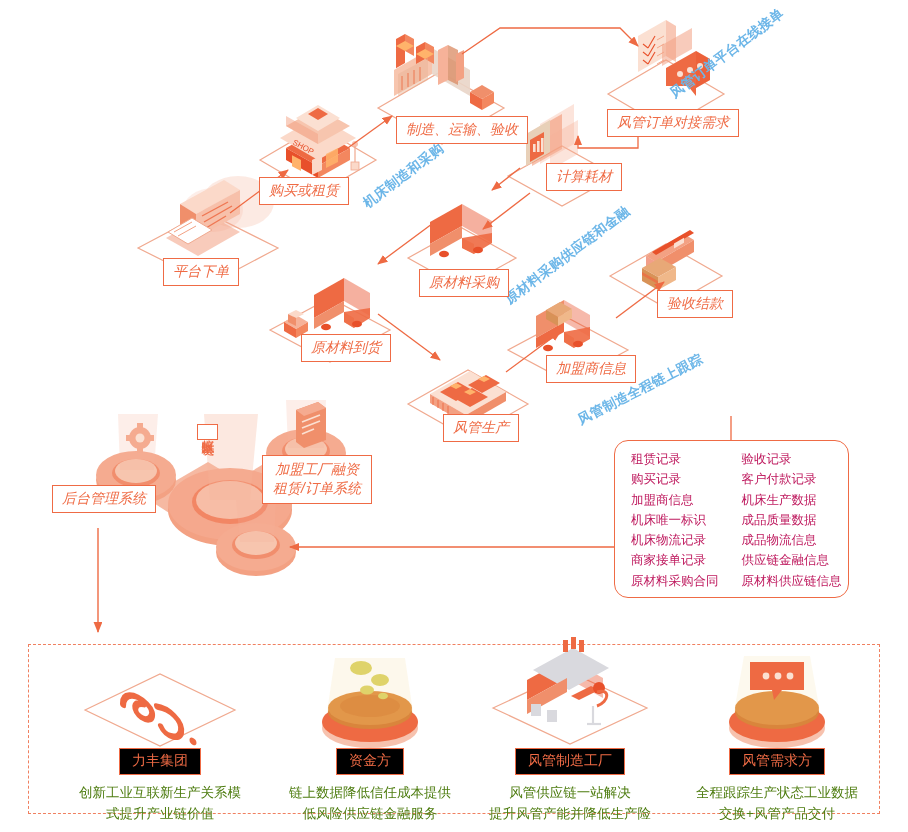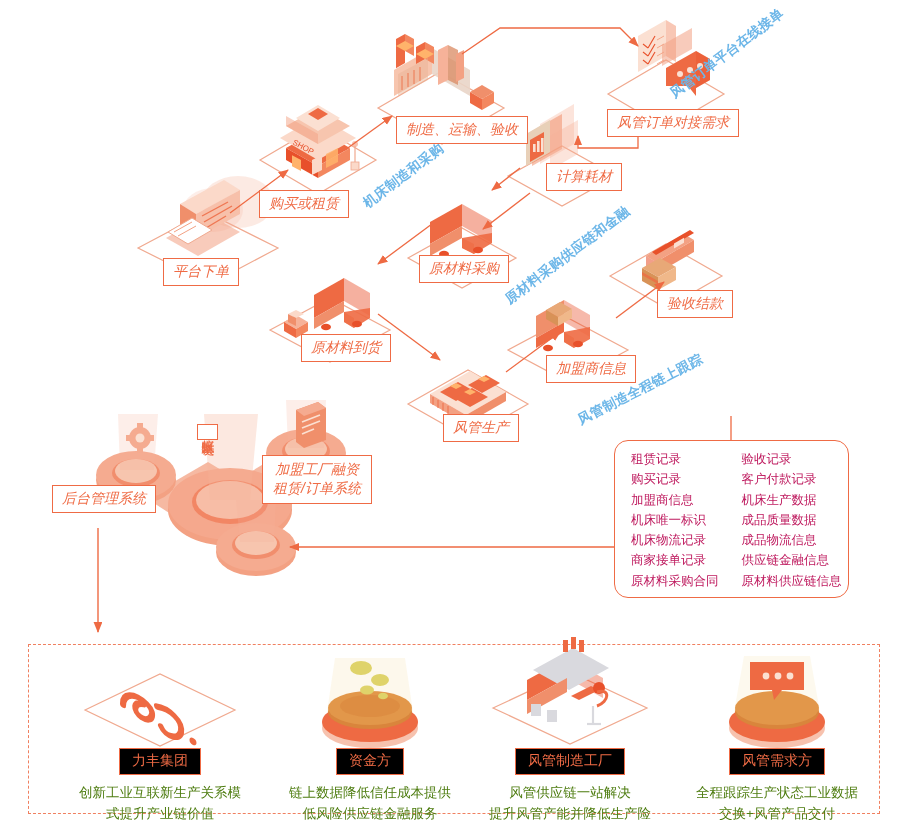--- a/index.html
+++ b/index.html
@@ -424,25 +424,25 @@
 
       <line x1="731" y1="416" x2="731" y2="440" stroke="#ee6a43" stroke-width="1.3"></line>
 
       <path d="M731,598 L731,547 L290,547" stroke="#ee6a43" stroke-width="1.3" fill="none" marker-end="url(#ah)"></path>
 
       <line x1="98" y1="528" x2="98" y2="632" stroke="#ee6a43" stroke-width="1.4" marker-end="url(#ah)"></line>
     </svg>
   </div>
 
   <div class="chip" style="left:163px; top:258px;">平台下单</div>
-  <div class="chip" style="left:259px; top:190px;">购买或租赁</div>
+  <div class="chip" style="left:259px; top:177px;">购买或租赁</div>
   <div class="chip" style="left:396px; top:116px;">制造、运输、验收</div>
   <div class="chip" style="left:607px; top:109px;">风管订单对接需求</div>
   <div class="chip" style="left:546px; top:163px;">计算耗材</div>
-  <div class="chip" style="left:419px; top:255px;">原材料采购</div>
+  <div class="chip" style="left:419px; top:269px;">原材料采购</div>
   <div class="chip" style="left:301px; top:334px;">原材料到货</div>
   <div class="chip" style="left:443px; top:414px;">风管生产</div>
   <div class="chip" style="left:546px; top:355px;">加盟商信息</div>
   <div class="chip" style="left:657px; top:290px;">验收结款</div>
 
   <div class="blue-note" style="left:365px; top:196px; transform:rotate(-37deg);">机床制造和采购</div>
   <div class="blue-note" style="left:672px; top:86px;  transform:rotate(-37deg);">风管订单平台在线接单</div>
   <div class="blue-note" style="left:507px; top:292px; transform:rotate(-37deg);">原材料采购供应链和金融</div>
   <div class="blue-note" style="left:579px; top:412px; transform:rotate(-27deg);">风管制造全程链上跟踪</div>
 

